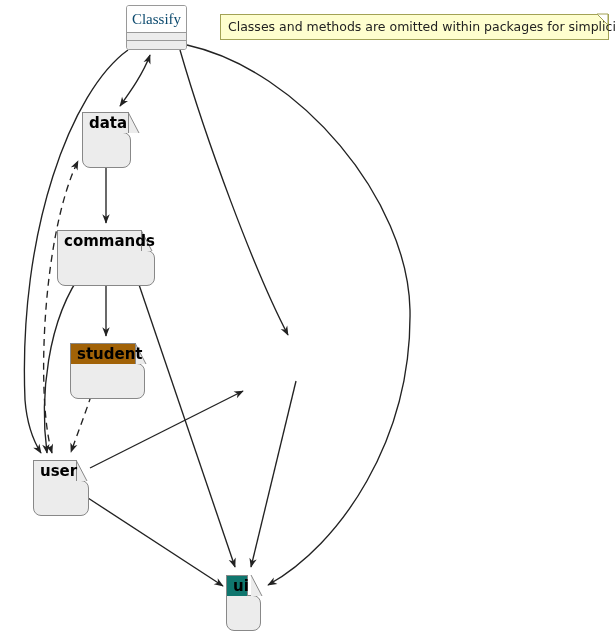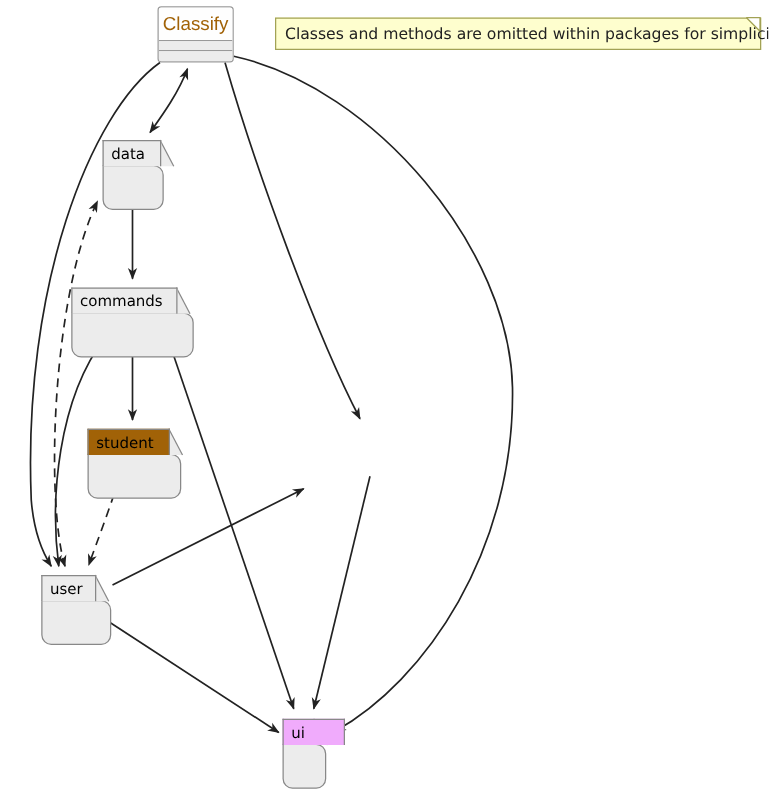--- a/index.html
+++ b/index.html
@@ -51,22 +51,22 @@
     z-index: 3;
   }
   .package .pkg-tab-slant {
     position: absolute;
     top: 0;
     z-index: 2;
     overflow: visible;
   }
   .package .pkg-label {
     font-family: "DejaVu Sans", sans-serif;
-    font-weight: normal;
-    font-size: 12px;
+    font-weight: bold;
+    font-size: 15px;
     color: #000000;
     white-space: nowrap;
     line-height: 1;
     text-align: right;
   }
   .package .pkg-body {
     position: absolute;
     box-sizing: border-box;
     background: #ECECEC;
     border: 1px solid #888888;
@@ -82,23 +82,23 @@
     border: 1px solid #999999;
     border-radius: 3px;
     overflow: hidden;
   }
   .classbox .cls-title {
     box-sizing: border-box;
     height: 27px;
     display: flex;
     align-items: center;
     justify-content: center;
-    font-family: Liberation Sans, sans-serif;
+    font-family: Liberation Serif, serif;
     font-size: 15px;
-    color: #a16207;
+    color: #0c4a6e;
     background: #FEFEFE;
     border-bottom: 1px solid #999999;
   }
   .classbox .cls-compartment {
     box-sizing: border-box;
     height: 8px;
     background: #ECECEC;
     border-bottom: 1px solid #999999;
   }
   .classbox .cls-compartment.last {
@@ -228,21 +228,21 @@
         <span class="pkg-label">user</span>
       </div>
       <svg class="pkg-tab-slant" width="13" height="22" viewBox="0 0 13 22" style="left: 43px;">
           <path d="M0,0 L11,21 L0,21 Z" fill="#ECECEC" stroke="none"></path>
           <path d="M0,0 L11,21" fill="none" stroke="#888888" stroke-width="1"></path>
         </svg>
       <div class="pkg-body" style="left: 0px; top: 20px; width: 56px; height: 36px; background: rgb(236, 236, 236); border-color: rgb(136, 136, 136);"></div>
     </div>
 
     <div class="package" id="pkg-ui" style="left: 226px; top: 575px; width: 35px; height: 56px;">
-      <div class="pkg-tab" style="width: 50px; height: 21px; background: #f0abfc; border-color: rgb(136, 136, 136);">
+      <div class="pkg-tab" style="width: 22px; height: 21px; background: #0f766e; border-color: rgb(136, 136, 136);">
         <span class="pkg-label">ui</span>
       </div>
       <svg class="pkg-tab-slant" width="13" height="22" viewBox="0 0 13 22" style="left: 25px;">
           <path d="M0,0 L11,21 L0,21 Z" fill="#ECECEC" stroke="none"></path>
           <path d="M0,0 L11,21" fill="none" stroke="#888888" stroke-width="1"></path>
         </svg>
       <div class="pkg-body" style="left: 0px; top: 20px; width: 35px; height: 36px; background: rgb(236, 236, 236); border-color: rgb(136, 136, 136);"></div>
     </div>
 
   </div>

